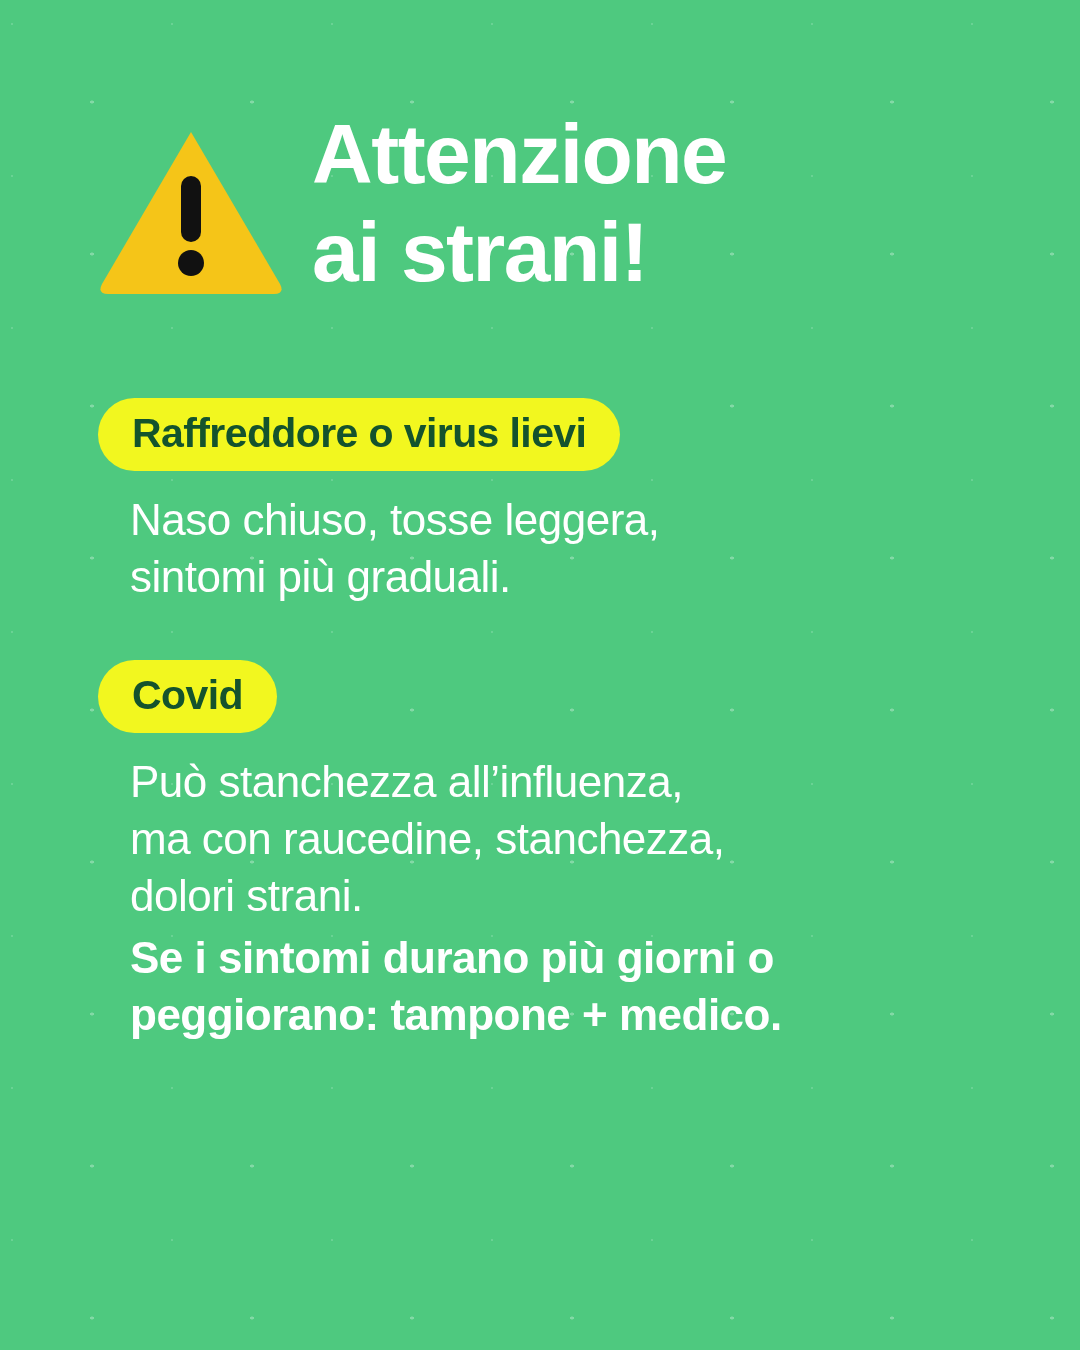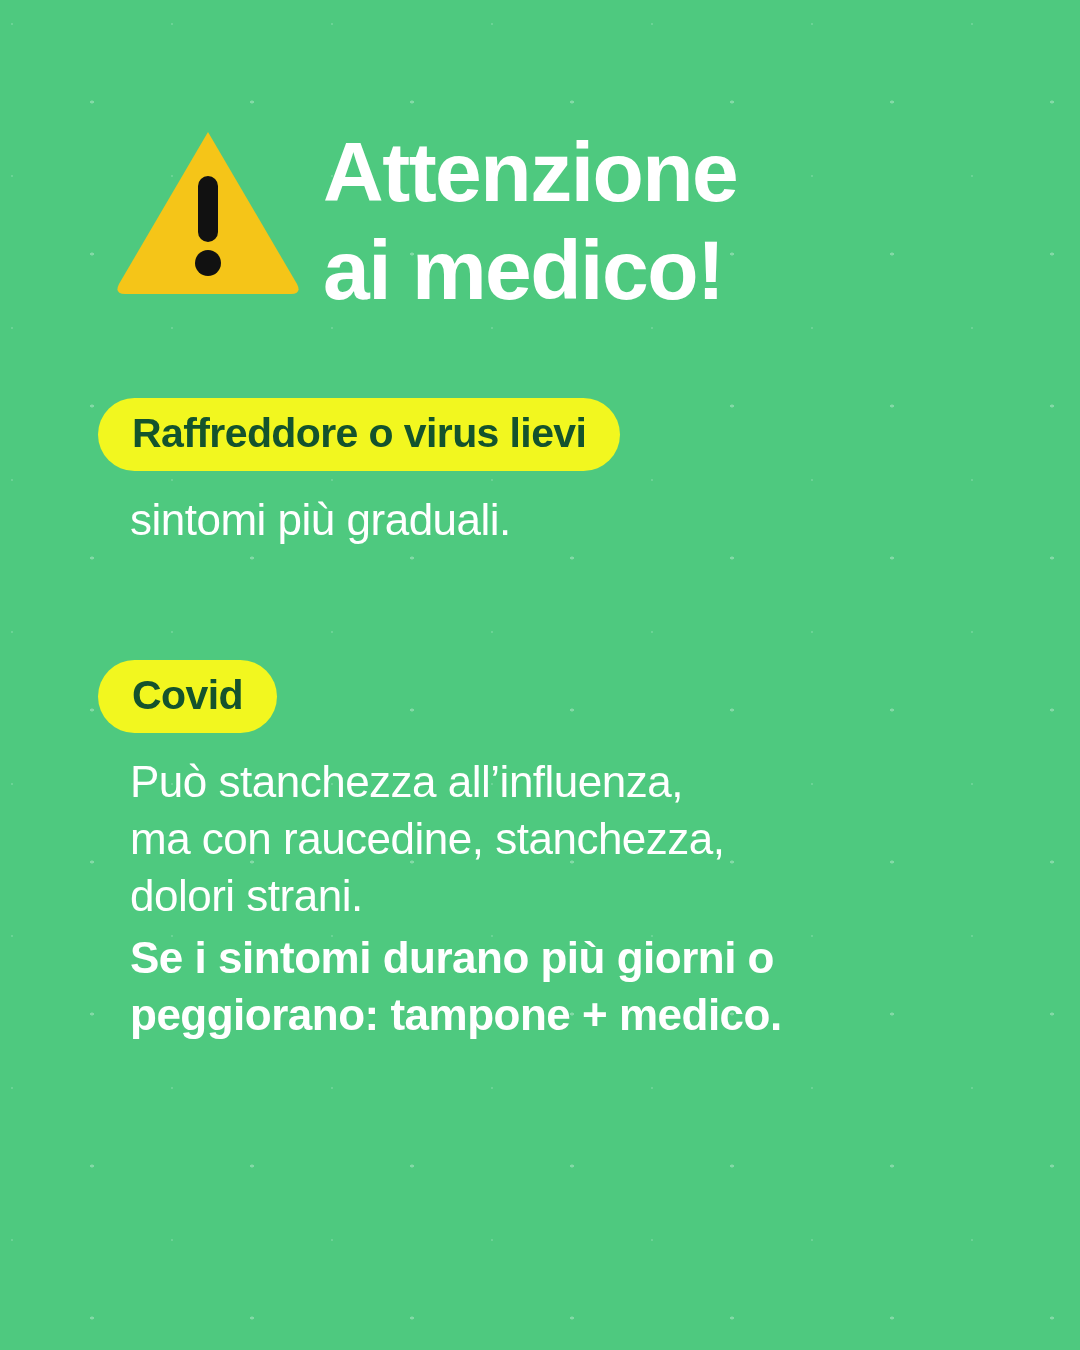--- a/index.html
+++ b/index.html
@@ -31,26 +31,26 @@
     position: relative;
     width: 100%;
     height: 100%;
     box-sizing: border-box;
     padding: 0;
   }
 
   
   .header {
     position: absolute;
-    left: 113px;
+    left: 96px;
     top: 104px;
     width: 900px;
     display: flex;
-    align-items: flex-end;
-    gap: 20px;
+    align-items: flex-start;
+    gap: 26px;
   }
   .warn-icon {
     flex: 0 0 auto;
     margin-top: 14px;
   }
   .title {
     color: #ffffff;
     font-size: 84px;
     line-height: 1.0;
     font-weight: bold;
@@ -122,27 +122,28 @@
   <div class="header">
     <span class="warn-icon">
       <svg width="190" height="190" viewBox="0 0 190 190" aria-hidden="true">
         <path d="M95 14 L184 166 Q189 176 178 176 L12 176 Q1 176 6 166 Z" fill="#f5c518"></path>
         <rect x="85" y="58" width="20" height="66" rx="10" fill="#111111"></rect>
         <circle cx="95" cy="145" r="13" fill="#111111"></circle>
       </svg>
     </span>
     <div class="title">
       <span>Attenzione</span>
-      <span class="line2">ai medico!</span>
+      <span class="line2">ai strani!</span>
     </div>
   </div>
 
   <div class="block block-cold">
     <span class="pill">Raffreddore o virus lievi</span>
     <div class="body-text">
+      <span class="ln">Naso chiuso, tosse leggera,</span>
       <span class="ln">sintomi più graduali.</span>
     </div>
   </div>
 
   <div class="block block-covid">
     <span class="pill">Covid</span>
     <div class="body-text">
       <span class="ln">Può stanchezza all’influenza,</span>
       <span class="ln">ma con raucedine, stanchezza,</span>
       <span class="ln">dolori strani.</span>

